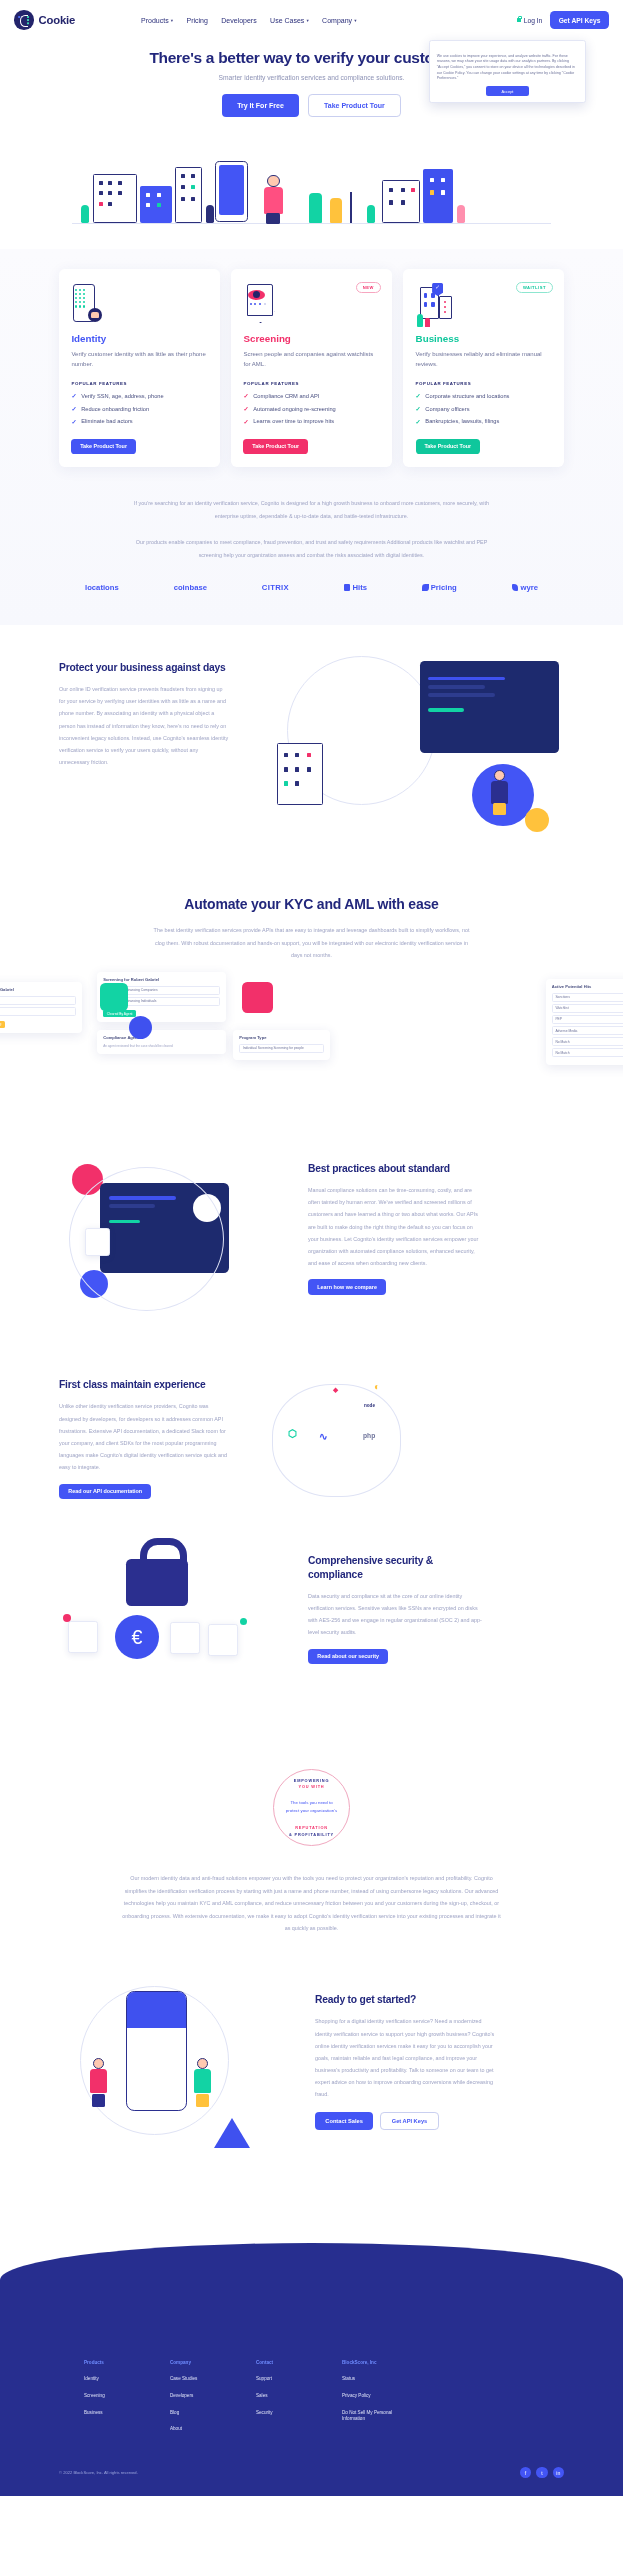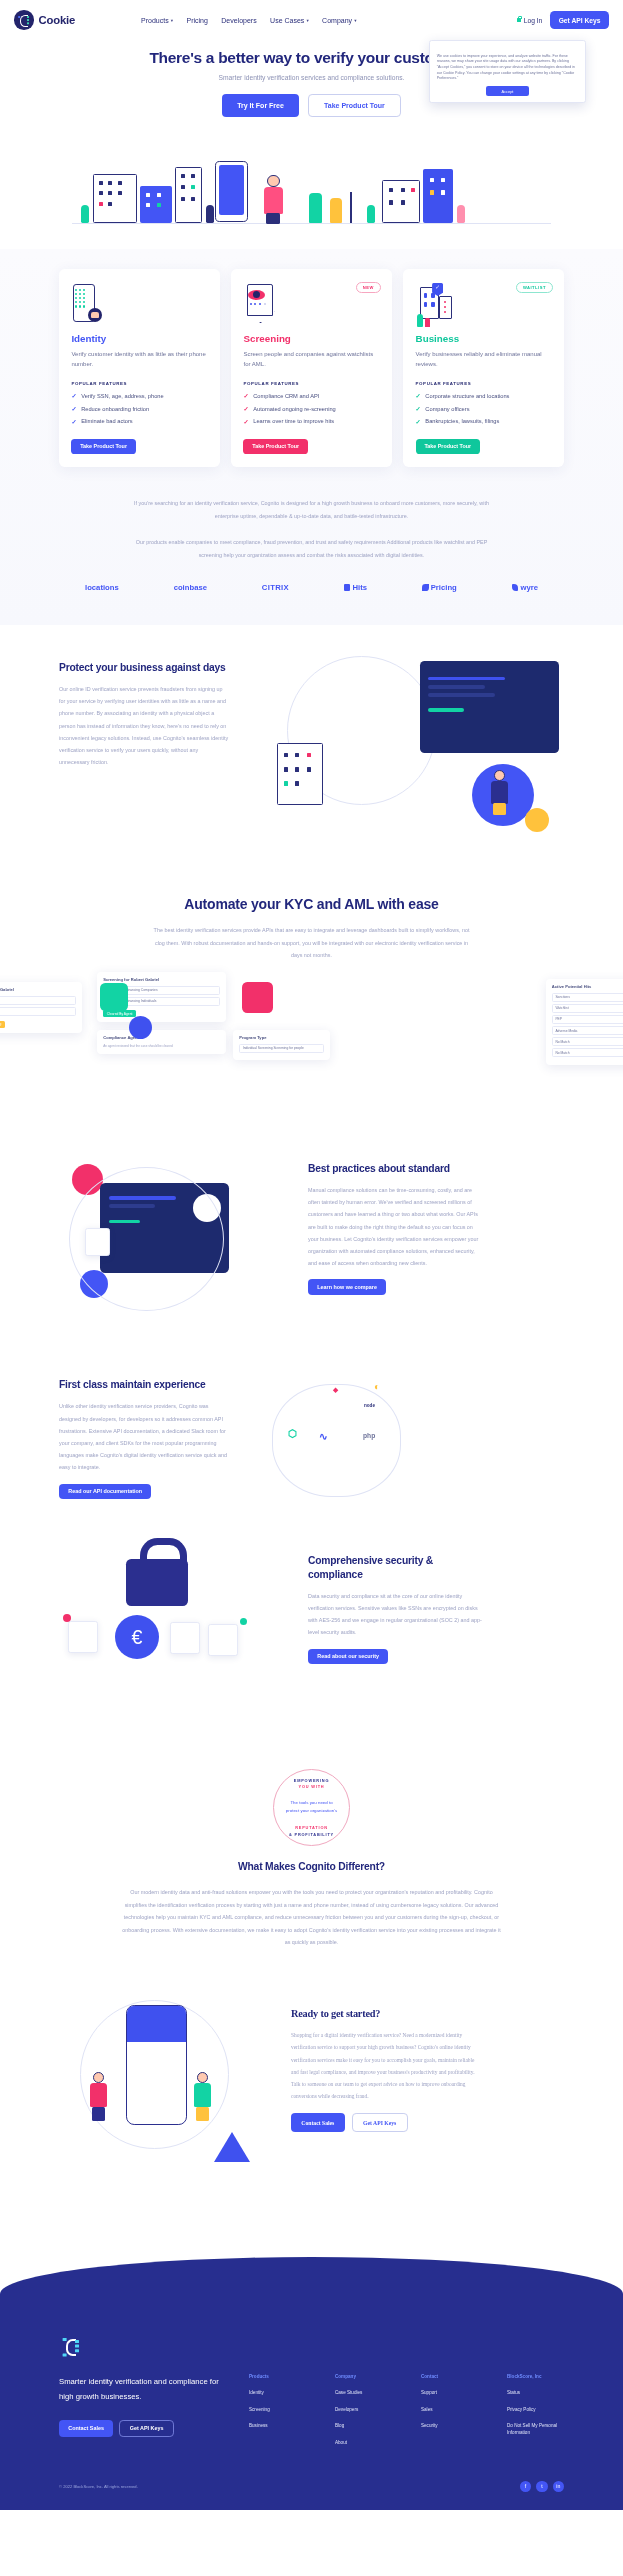--- a/index.html
+++ b/index.html
@@ -194,21 +194,21 @@
   .arc{position:absolute;width:100%;left:0;text-align:center;font-size:3.9px;font-weight:bold;letter-spacing:0.8px;}
   .arc.t1{top:8.2px;color:#2b2f8f;} .arc.t2{top:14.4px;color:#f2306a;}
   .arc.b1{bottom:14.4px;color:#f2306a;} .arc.b2{bottom:7.7px;color:#2b2f8f;}
 
   
   .diff{text-align:center;padding:9.3px 0 36px;}
   .diff h2{font-size:10.3px;}
   .diff p{width:381px;margin:12.4px auto 0;font-size:5.4px;line-height:2.3;color:#9ea3c4;}
 
   
-  .ready{display:flex;gap:10px;align-items:flex-start;padding:10.3px 0 46px;font-family:Liberation Serif, serif;}
+  .ready{display:flex;gap:34px;align-items:flex-start;padding:10.3px 0 46px;}
   .ready-art{width:222px;height:170px;position:relative;}
   .ready h2{font-size:10.3px;}
   .ready-btns{margin-top:11.3px;display:flex;gap:7.2px;}
   .ready-btns .btn{padding:5.2px 10.3px;font-size:5.7px;}
   .phone-big{position:absolute;left:67px;top:10.3px;width:61px;height:120px;background:#fff;border:1.3px solid #2b2f8f;border-radius:8.2px;}
   .phone-big .top{position:absolute;left:0;right:0;top:0;height:36px;background:#3f51ef;border-radius:6.7px 6.7px 0 0;}
 
   
   .footer-outer{position:relative;background:#fff;padding-top:46px;}
   .footer{
@@ -624,21 +624,20 @@
     <div class="stamp">
       <div class="arc t1">EMPOWERING</div>
       <div class="arc t2">YOU WITH</div>
       <div class="inner">The tools you need to protect your organization's</div>
       <div class="arc b1">REPUTATION</div>
       <div class="arc b2">&amp; PROFITABILITY</div>
     </div>
   </div>
 
   <div class="diff container">
-    <h2>What Makes Cognito Different?</h2>
     <p>Our modern identity data and anti-fraud solutions empower you with the tools you need to protect your organization's reputation and profitability. Cognito simplifies the identification verification process by starting with just a name and phone number, instead of using cumbersome legacy solutions. Our advanced technologies help you maintain KYC and AML compliance, and reduce unnecessary friction between you and your customers during the sign-up, checkout, or onboarding process. With extensive documentation, we make it easy to adopt Cognito's identity verification service into your existing processes and integrate it as quickly as possible.</p>
   </div>
 
   <div class="container ready">
     <div class="ready-art">
       <div class="ring" style="left:20.6px;top:5.2px;width:149px;height:149px;"></div>
       <div class="phone-big">
           <div class="top"></div>
         </div>
       <div style="position:absolute;left:29px;top:77px;width:21.6px;height:49px;">
@@ -659,28 +658,20 @@
       <div class="ready-btns">
         <button class="btn btn-primary">Contact Sales</button>
         <button class="btn btn-ghost">Get API Keys</button>
       </div>
     </div>
   </div>
 
   <div class="footer-outer">
     <div class="footer">
       <div class="footer-inner">
-        <div class="f-left">
-          <div class="f-logo"></div>
-          <div class="f-tag">Smarter identity verification and compliance for high growth businesses.</div>
-          <div class="f-btns">
-            <button class="btn btn-primary">Contact Sales</button>
-            <button class="btn btn-outline-w">Get API Keys</button>
-          </div>
-        </div>
         <div class="f-cols">
           <div class="f-col">
             <h4>Products</h4>
             <a>Identity</a>
             <a>Screening</a>
             <a>Business</a>
           </div>
           <div class="f-col">
             <h4>Company</h4>
             <a>Case Studies</a>

